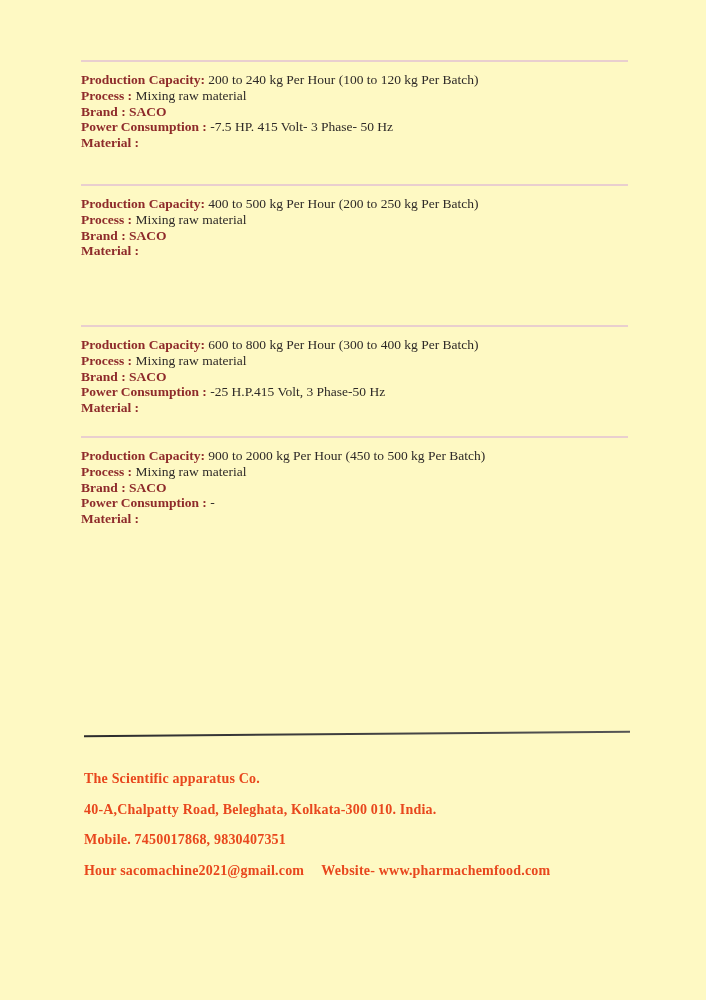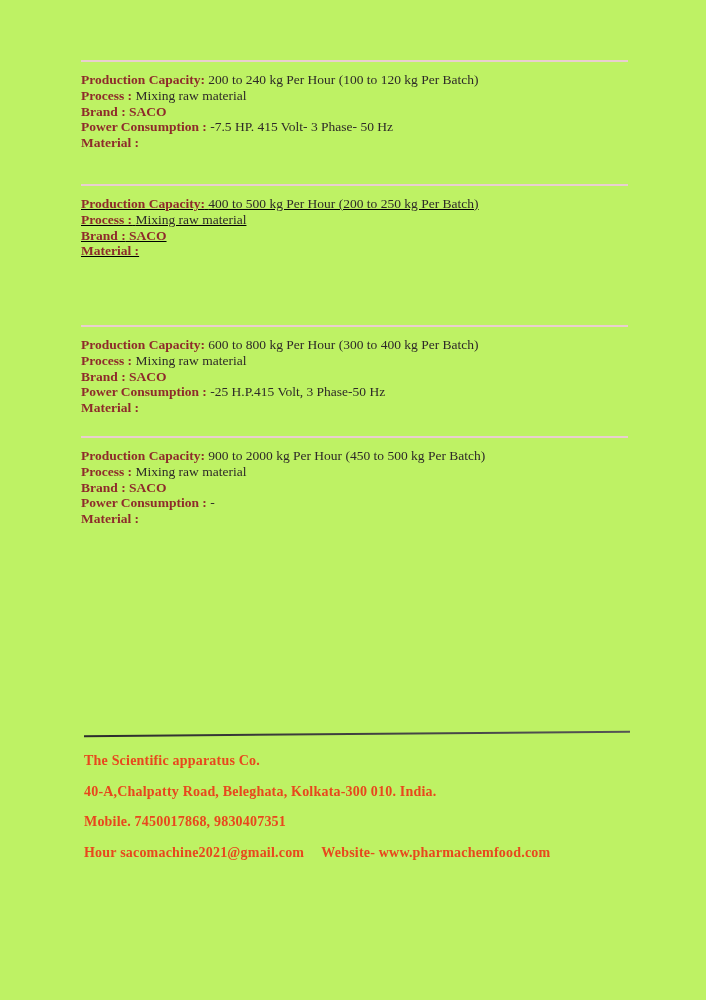--- a/index.html
+++ b/index.html
@@ -7,21 +7,21 @@
     width: 706px;
     height: 1000px;
     background: #ffffff;
     font-family: "Liberation Serif", "DejaVu Serif", serif;
     overflow: hidden;
   }
   .page {
     position: relative;
     width: 706px;
     height: 1000px;
-    background: #bef264;
+    background: #fef9c3;
   }
   .spec-block {
     position: absolute;
     left: 81px;
     width: 547px;
   }
   .spec-divider {
     height: 2px;
     background: #e9cfcf;
     margin-bottom: 10px;
@@ -49,41 +49,41 @@
     left: 84px;
     top: 733px;
     width: 546px;
     height: 2px;
     background: linear-gradient(90deg, #2c2c2c, #555555);
     transform: rotate(-0.45deg);
   }
   .footer {
     position: absolute;
     left: 84px;
-    top: 753px;
+    top: 771px;
     width: 560px;
   }
   .footer-line {
     font-size: 14px;
     font-weight: bold;
     color: #e8471d;
     margin-bottom: 14.5px;
     white-space: nowrap;
     letter-spacing: 0.2px;
   }
   .email-link {
     color: #e8471d;
     cursor: pointer;
   }
   .website-sep {
     display: inline-block;
     width: 10px;
   }
   #block-1 { top: 60px; }
-  #block-2 { top: 184px; text-decoration: underline; }
+  #block-2 { top: 184px; }
   #block-3 { top: 325px; }
   #block-4 { top: 436px; }
 </style>
 </head>
 <body>
 
 <div class="page">
 
   <div class="spec-block" id="block-1">
     <div class="spec-divider"></div>

